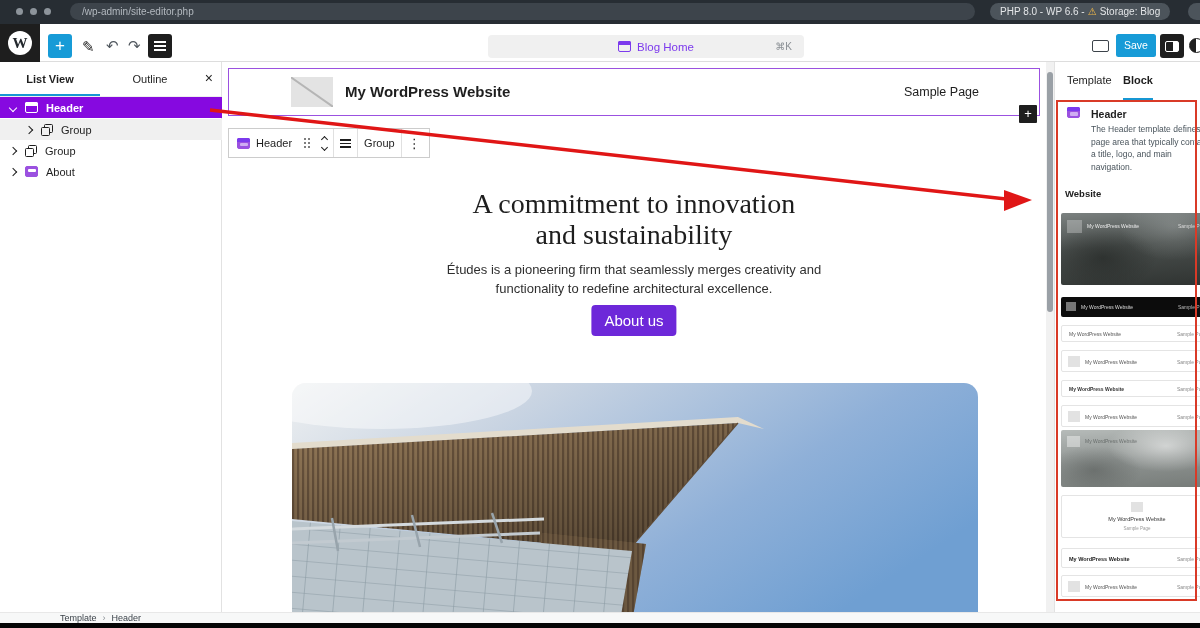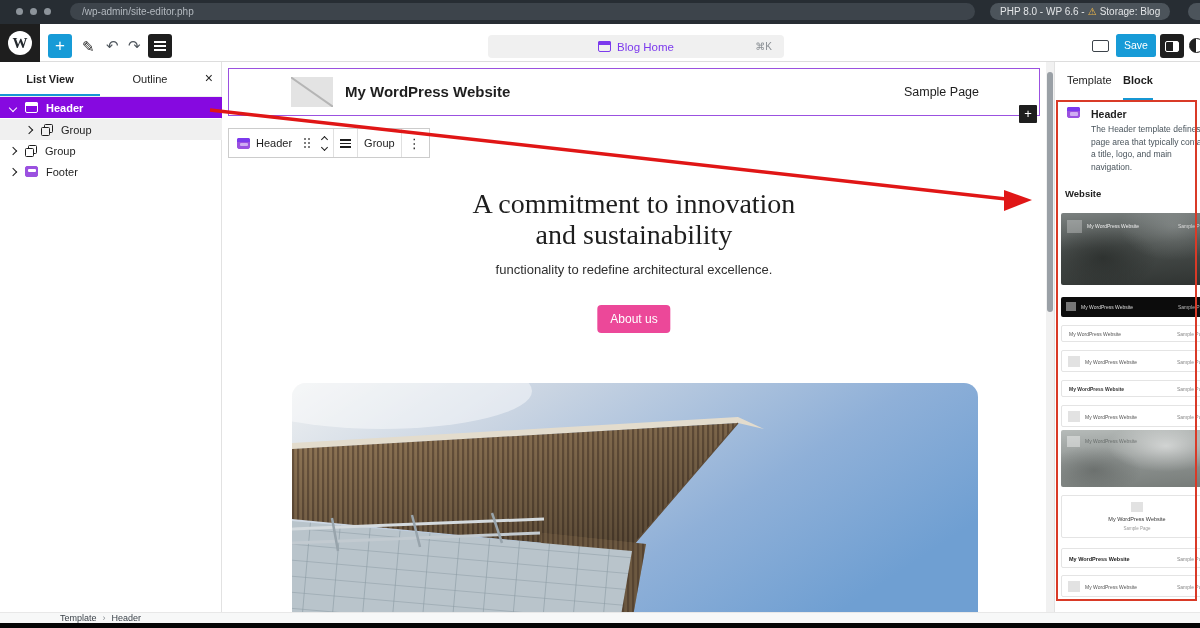--- a/index.html
+++ b/index.html
@@ -20,21 +20,21 @@
   .topbar{position:absolute;left:0;top:24px;width:1200px;height:38px;background:#fff;border-bottom:1px solid #dddddd;box-sizing:border-box;}
   .wblock{position:absolute;left:0;top:24px;width:40px;height:38px;background:#1e1e1e;display:flex;align-items:center;justify-content:center;}
   .wlogo{width:24px;height:24px;border-radius:50%;background:#fff;color:#23282d;display:flex;align-items:center;justify-content:center;
     font-family:"Liberation Serif",serif;font-weight:700;font-size:15px;}
   .addbtn{position:absolute;left:48px;top:34px;width:24px;height:24px;background:#179bd7;border-radius:3px;color:#fff;
     font-size:17px;line-height:23px;text-align:center;}
   .tb-ico{position:absolute;color:#1e1e1e;font-size:15px;line-height:18px;}
   .lvtoggle{position:absolute;left:148px;top:34px;width:24px;height:24px;background:#1e1e1e;border-radius:3px;display:flex;align-items:center;justify-content:center;}
   .lv-ico{width:12px;height:10px;background:linear-gradient(to bottom,#fff 0 1.6px,transparent 1.6px 4.2px,#fff 4.2px 5.8px,transparent 5.8px 8.4px,#fff 8.4px 10px);}
   .docpill{position:absolute;left:488px;top:35px;width:296px;height:23px;background:#f0f0f0;border-radius:4px;
-    display:flex;align-items:center;justify-content:center;}
+    display:flex;align-items:center;justify-content:center;padding-left:20px;}
   .docpill .dlabel{color:#7c3aed;font-size:11.5px;margin-left:6px;}
   .docpill .dshort{position:absolute;right:12px;color:#8a8f94;font-size:10px;}
   .ico-header{display:inline-block;width:13px;height:11px;border:1.5px solid #7c3aed;border-radius:2px;position:relative;box-sizing:border-box;}
   .ico-header::before{content:"";position:absolute;left:-1px;right:-1px;top:-1px;height:4px;background:#7c3aed;border-radius:1.5px 1.5px 0 0;}
   .ico-header.white{border-color:#fff;}
   .ico-header.white::before{background:#fff;}
   .ico-header.filled{border-color:#9b51e0;background:#9b51e0;}
   .ico-header.filled::after{content:"";position:absolute;left:1.5px;right:1.5px;top:4px;bottom:1.5px;background:#cfadf2;border-radius:1px;}
   .monitor{position:absolute;left:1092px;top:40px;width:17px;height:12px;border:1.5px solid #3c434a;border-radius:2px;box-sizing:border-box;}
   .savebtn{position:absolute;left:1116px;top:34px;width:40px;height:23px;background:#179bd7;border-radius:2.5px;color:#fff;
@@ -80,21 +80,21 @@
   .dotgrid::before{content:"";position:absolute;left:0;top:0;width:2px;height:2px;border-radius:50%;background:#555;
     box-shadow:4px 0 #555,0 4px #555,4px 4px #555,0 8px #555,4px 8px #555;}
   .mover{display:flex;flex-direction:column;align-items:center;gap:3px;}
   .mover .chev{width:4px;height:4px;border-width:1.4px;color:#1e1e1e;}
   .mover .up{transform:rotate(-135deg);}
   .align-ico{width:11px;height:9px;background:linear-gradient(to bottom,#1e1e1e 0 1.6px,transparent 1.6px 3.7px,#1e1e1e 3.7px 5.3px,transparent 5.3px 7.4px,#1e1e1e 7.4px 9px);}
   .more{font-size:13px;color:#1e1e1e;}
   .hero-h{position:absolute;left:0;top:126px;width:100%;text-align:center;font-family:"Liberation Serif",serif;
     font-size:28px;line-height:31px;color:#1e1e1e;}
   .hero-p{position:absolute;left:0;top:198px;width:100%;text-align:center;font-size:13px;line-height:19px;color:#2f2f2f;}
-  .cta{position:absolute;left:50%;top:243px;transform:translateX(-50%);background:#ec4899;color:#fff;font-size:12px;
+  .cta{position:absolute;left:50%;top:243px;transform:translateX(-50%);background:#6d28d9;color:#fff;font-size:15px;
     padding:7px 13px;border-radius:4px;white-space:nowrap;}
   .heroimg{position:absolute;left:70px;top:321px;width:686px;height:229px;border-radius:14px 14px 0 0;overflow:hidden;}
   .heroimg svg{display:block;}
 
   
   .scrolltrack{position:absolute;left:1046px;top:62px;width:8px;height:550px;background:#f1f1f1;}
   .scrollthumb{position:absolute;left:1px;top:10px;width:6px;height:240px;background:#9aa0a6;border-radius:3px;}
 
   
   .sidebar{position:absolute;left:1054px;top:62px;width:260px;height:550px;background:#fff;border-left:1px solid #e2e2e2;box-sizing:border-box;}
@@ -182,21 +182,21 @@
       <span style="margin-left:8px">Group</span>
     </div>
     <div class="lvrow" style="top:78px">
       <span class="chev right" style="margin-left:10px"></span>
       <span class="ico-group" style="margin-left:9px;background:#fff"></span>
       <span style="margin-left:8px">Group</span>
     </div>
     <div class="lvrow" style="top:99px">
       <span class="chev right" style="margin-left:10px"></span>
       <span class="ico-footer" style="margin-left:9px"></span>
-      <span style="margin-left:8px">Footer</span>
+      <span style="margin-left:8px">About</span>
     </div>
   </div>
 
   <div class="canvas">
     <div class="siteheader">
       <div class="sitelogo"></div>
       <div class="sitetitle">My WordPress Website</div>
       <div class="sitenav">Sample Page</div>
       <div class="blackplus">+</div>
     </div>
@@ -219,20 +219,21 @@
       <div class="vsep"></div>
       <div class="bt-item">Group</div>
       <div class="vsep"></div>
       <div class="bt-item more">⋮</div>
     </div>
     <div class="hero-h">
       <div>A commitment to innovation</div>
       <div>and sustainability</div>
     </div>
     <div class="hero-p">
+      <div>Études is a pioneering firm that seamlessly merges creativity and</div>
       <div>functionality to redefine architectural excellence.</div>
     </div>
     <div class="cta">About us</div>
     <div class="heroimg">
       <svg width="686" height="250" viewBox="0 0 686 250" preserveAspectRatio="none">
         <defs>
           <linearGradient id="sky" x1="0" y1="0" x2="1" y2="0.55">
             <stop offset="0" stop-color="#eef0f1"></stop>
             <stop offset="0.3" stop-color="#c9d4e2"></stop>
             <stop offset="0.7" stop-color="#8fb0d8"></stop>

